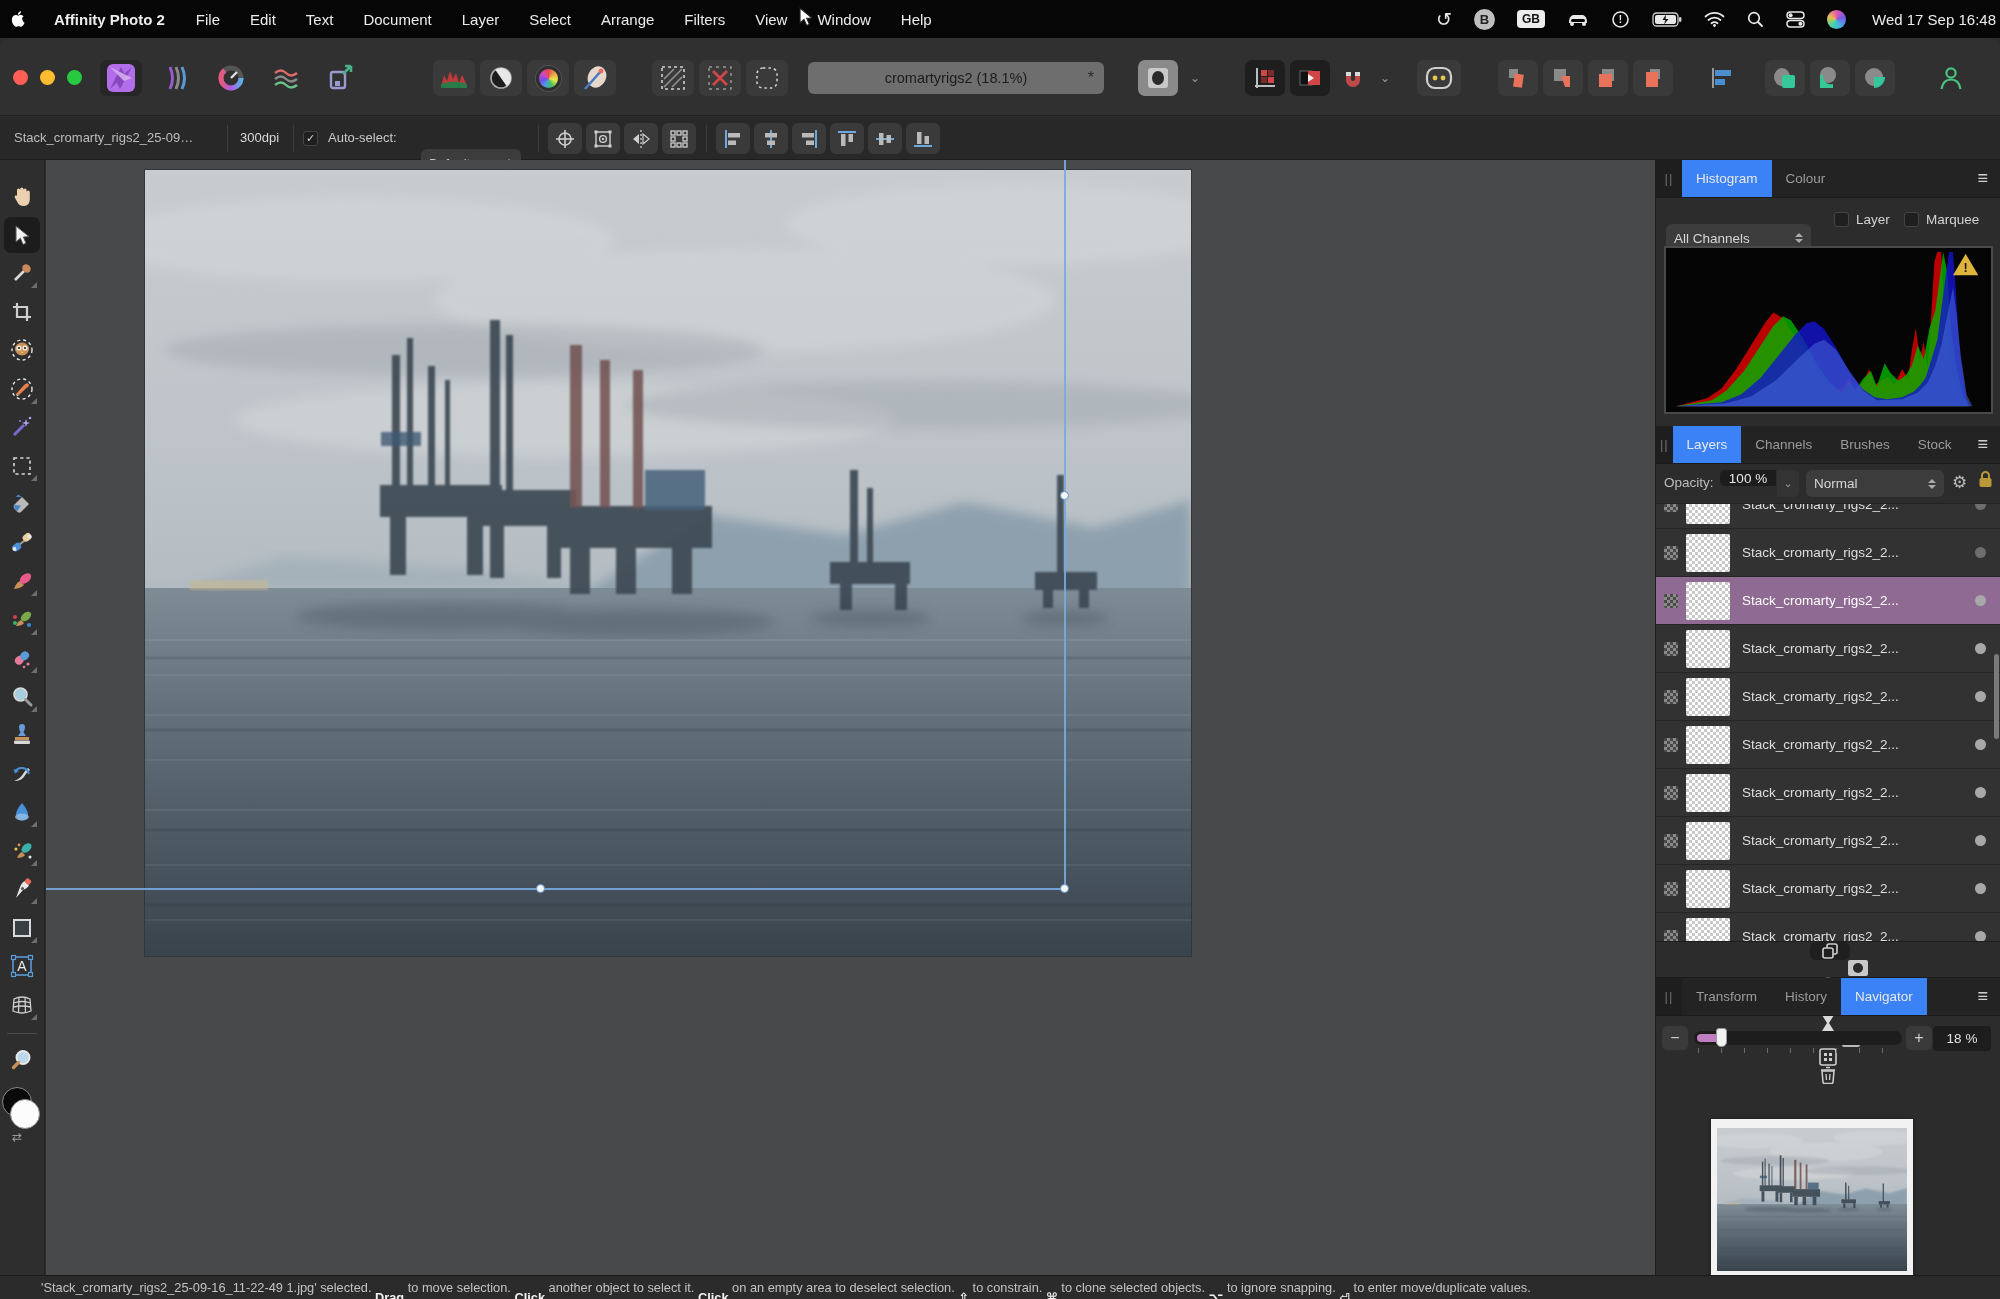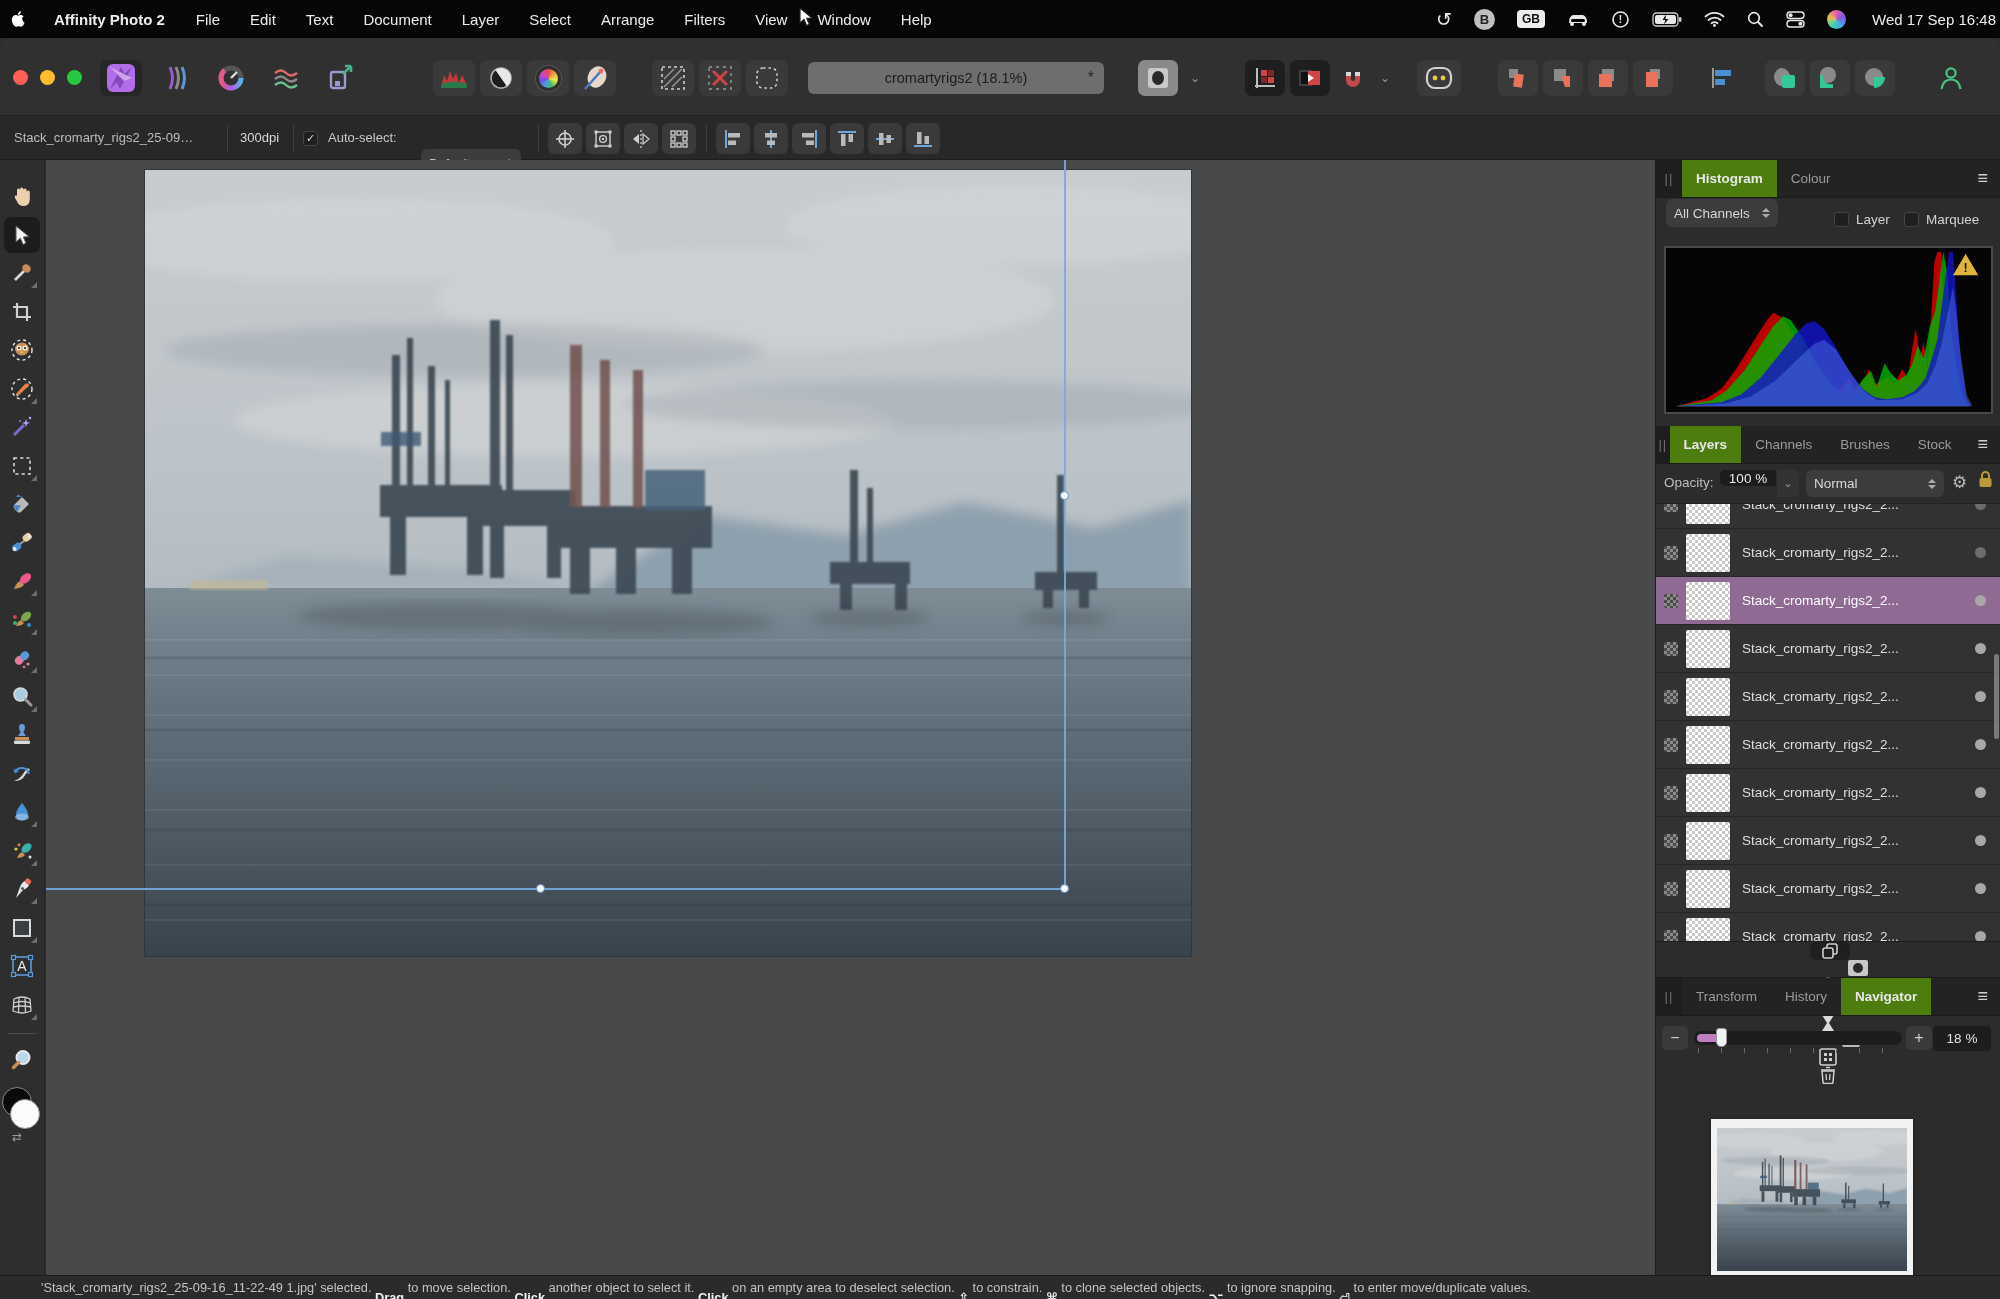--- a/index.html
+++ b/index.html
@@ -56,21 +56,21 @@
     border:1.5px solid #5f93c8; }
 
   
   #rightcol { position:absolute; left:1655px; top:160px; width:345px; height:1115px; background:#2c2c2c;
     border-left:1px solid #1d1d1d; color:#c7c7c7; font-size:13.5px; }
   .tabbar { position:relative; height:38px; background:#232323; border-bottom:1px solid #1b1b1b;
     display:flex; align-items:stretch; }
   .grip { width:26px; display:flex; align-items:center; justify-content:center; color:#6f6f6f;
     font-size:13px; letter-spacing:1px; background:#1e1e1e; }
   .tab { display:flex; align-items:center; padding:0 14px; color:#9b9b9b; }
-  .tab.active { background:#4d7c0f; color:#e8e8e8; font-weight:700; }
+  .tab.active { background:#3b82f6; color:#e8e8e8; font-weight:400; }
   .hamb { margin-left:auto; display:flex; align-items:center; padding:0 12px; color:#cfcfcf; font-size:18px; }
   .ddbox { background:#3c3c3c; border-radius:6px; height:28px; display:flex; align-items:center;
     padding:0 8px; justify-content:space-between; color:#d6d6d6; }
   .updown { display:inline-flex; flex-direction:column; gap:2px; margin-left:8px; }
   .updown i { width:0; height:0; border-left:4px solid transparent; border-right:4px solid transparent; }
   .updown i.u { border-bottom:4px solid #aaa; }
   .updown i.d { border-top:4px solid #aaa; }
 
   
   .layerrow { position:relative; height:48px; background:#323232; border-bottom:1px solid #262626;
@@ -781,21 +781,21 @@
 
 <div id="rightcol">
 
   <div class="tabbar">
     <span class="grip">||</span>
     <span class="tab active">Histogram</span>
     <span class="tab">Colour</span>
     <span class="hamb">≡</span>
   </div>
   <div style="position:relative;height:46px">
-    <div class="ddbox" style="position:absolute;left:10px;top:1px;width:112px">
+    <div class="ddbox" style="position:absolute;left:10px;top:26px;width:145px">
       <span>All Channels</span>
       <span class="updown">
           <i class="u"></i>
           <i class="d"></i>
         </span>
     </div>
     <span class="abs" style="left:178px;top:14px"><span class="chk"></span></span>
     <span class="abs" style="left:200px;top:14px;color:#d2d2d2">Layer</span>
     <span class="abs" style="left:248px;top:14px"><span class="chk"></span></span>
     <span class="abs" style="left:270px;top:14px;color:#d2d2d2">Marquee</span>

